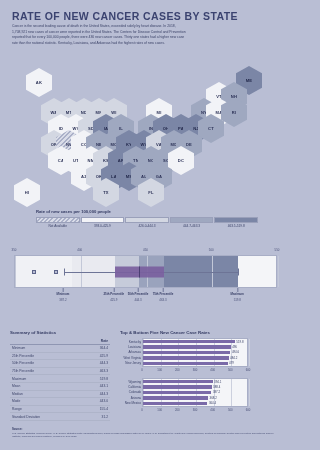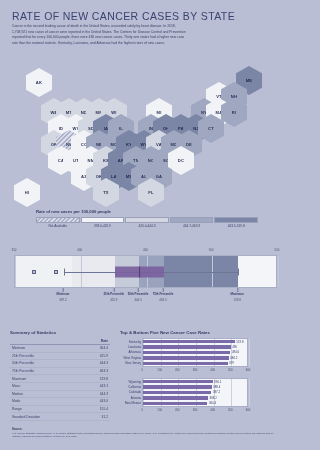--- a/index.html
+++ b/index.html
@@ -9,21 +9,21 @@
     font-family:"Liberation Sans", sans-serif;
     color:#2e3558;
     overflow:hidden;
     position:relative;
   }
   .page{position:relative;width:291px;height:450px;}
 
   
   .title{
     position:absolute;left:12px;top:10px;
-    font-size:10.5px;font-weight:normal;letter-spacing:.4px;
+    font-size:10.5px;font-weight:bold;letter-spacing:.4px;
     color:#3b4370;
   }
   .intro{
     position:absolute;left:12px;top:24px;width:176px;
     font-size:3.4px;line-height:1.62;color:#3c4368;text-align:left;
   }
 
   
   .map{position:absolute;left:0;top:60px;width:291px;height:145px;}
   .hex{

